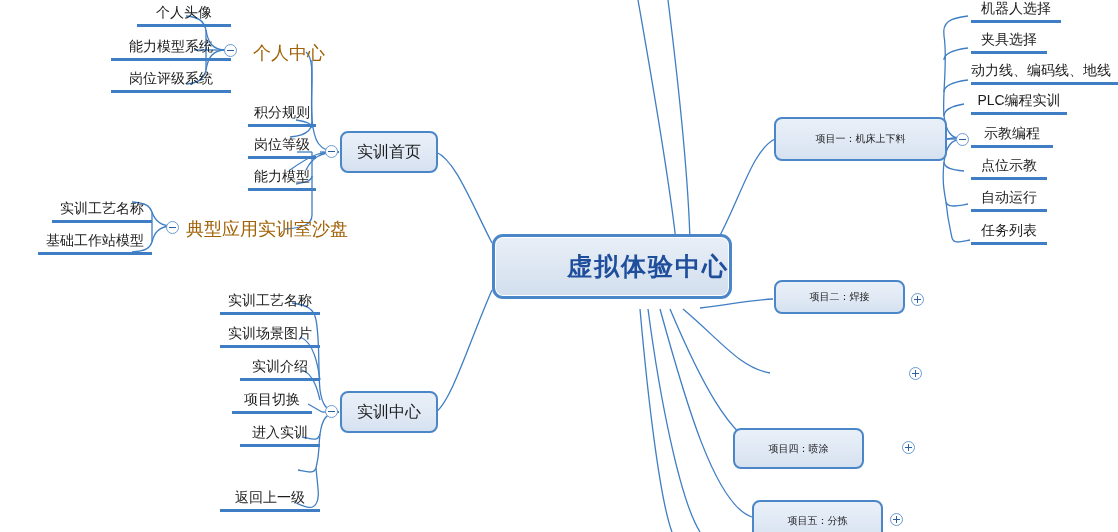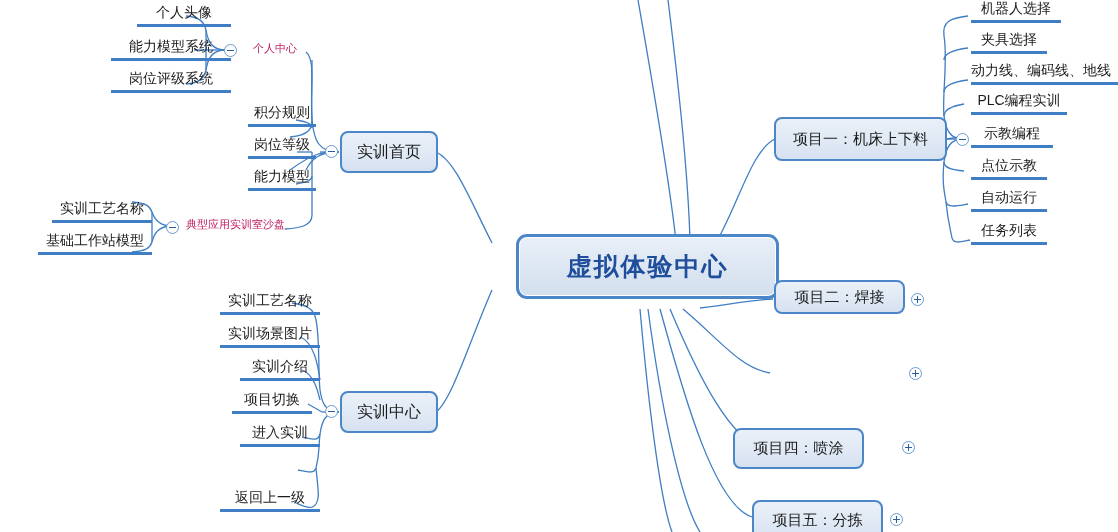--- a/index.html
+++ b/index.html
@@ -51,21 +51,21 @@
     border-radius: 8px;
     background: linear-gradient(to bottom, #eaf0f8 0%, #dfe8f4 60%, #d6e1f0 100%);
     display: flex;
     align-items: center;
     justify-content: center;
     color: #1c1c1c;
     font-size: 16px;
     white-space: nowrap;
   }
   .box-node.project {
-    font-size: 15px;
+    font-size: 10px;
     align-items: center;
   }
 
   
   .leaf {
     position: absolute;
     box-sizing: border-box;
     white-space: nowrap;
     color: #1c1c1c;
     font-size: 14px;
@@ -73,22 +73,22 @@
     padding-bottom: 3px;
     border-bottom: 3px solid #3f7ec4;
   }
   .leaf.left-align  { text-align: left; }
   .leaf.center-align{ text-align: center; }
 
   
   .branch-label {
     position: absolute;
     white-space: nowrap;
-    color: #be185d;
-    font-size: 11px;
+    color: #a16207;
+    font-size: 18px;
   }
 
   
   .toggle {
     position: absolute;
     width: 13px;
     height: 13px;
     border: 1px solid #6a9bd0;
     border-radius: 50%;
     background: #ffffff;
@@ -193,21 +193,21 @@
       <path d="M 947,139 L 966,136"></path>
       <path d="M 963,139 C 950,139 946,148 944,162"></path>
       <path d="M 944,162 C 944,168 952,170 964,171"></path>
       <path d="M 944,162 C 942,182 944,190 946,202"></path>
       <path d="M 946,202 C 948,208 956,206 968,204"></path>
       <path d="M 946,202 C 948,222 950,228 952,238"></path>
       <path d="M 952,238 C 954,244 960,242 970,240"></path>
     </g>
   </svg>
 
-  <div class="root-node" style="left:516px; top:234px; width:263px; height:65px; font-size:25px;">
+  <div class="root-node" style="left:492px; top:234px; width:240px; height:65px; font-size:25px;justify-content:flex-end;">
     <span>虚拟体验中心</span>
   </div>
 
   <div class="box-node" style="left:340px; top:131px; width:98px; height:42px;">
     <span>实训首页</span>
   </div>
   <div class="toggle" style="left:325px; top:145px;"></div>
 
   <div class="branch-label" style="left:253px; top:41px;">
     <span>个人中心</span>

